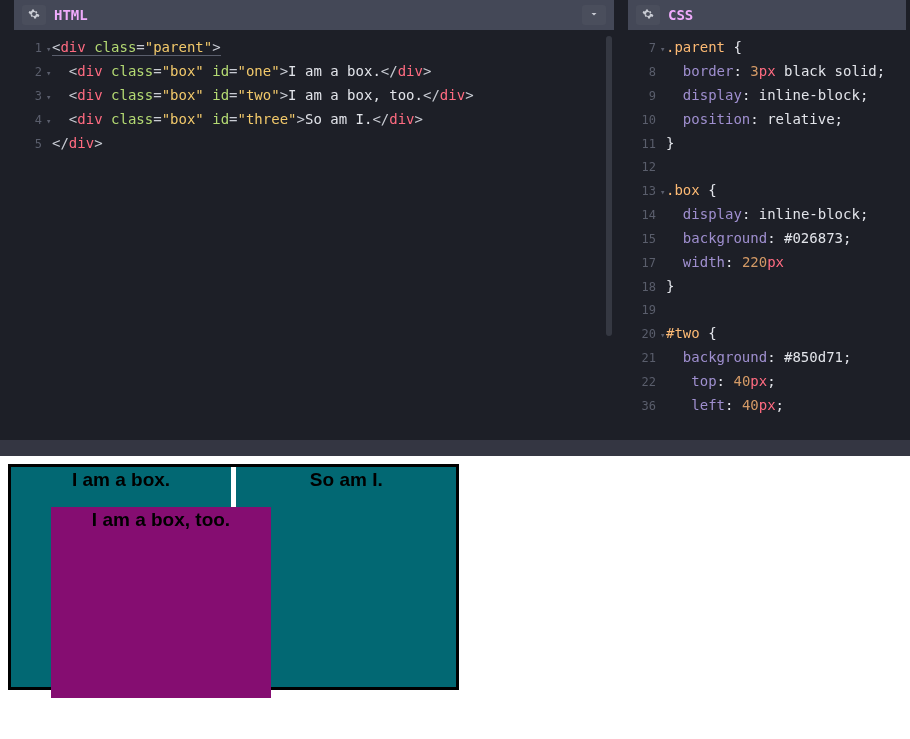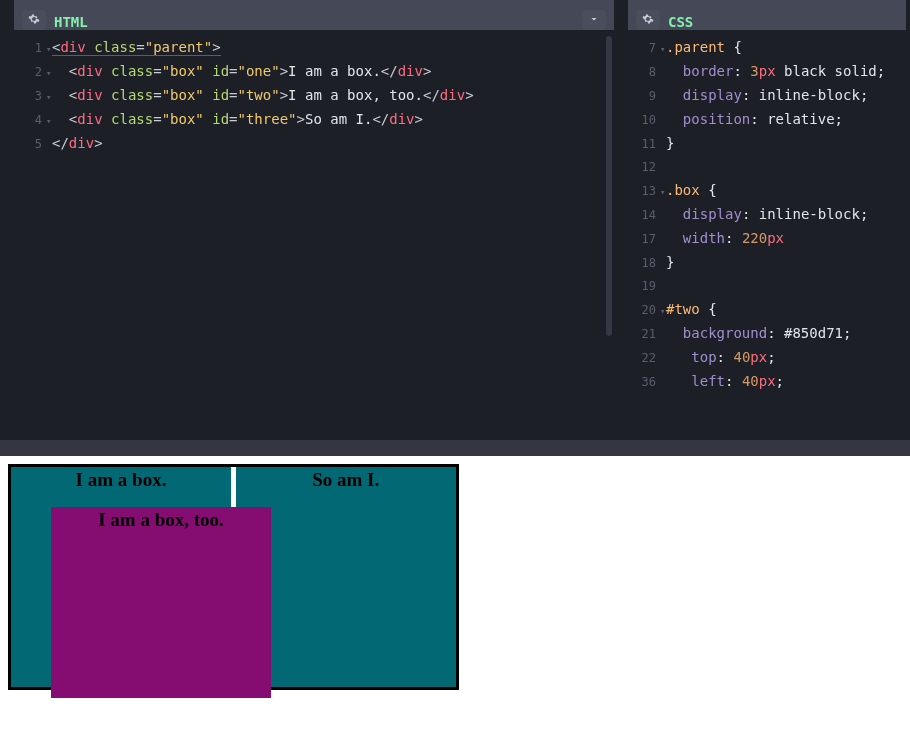--- a/index.html
+++ b/index.html
@@ -19,24 +19,24 @@
 .panel {
   background: #1d1f27;
   display: flex;
   flex-direction: column;
   overflow: hidden;
 }
 .panel-html { flex: 0 0 600px; margin-left: 14px; }
 .panel-css { flex: 1; margin-right: 4px; }
 .panel-header {
   background: #444857;
-  color: #86efac;
+  color: #f0abfc;
   height: 30px;
   display: flex;
-  align-items: flex-end;
+  align-items: center;
   padding: 0 8px;
   font-weight: bold;
   font-size: 14px;
   gap: 8px;
 }
 .panel-header .title { flex: 1; }
 .gear-btn, .chevron-btn {
   background: #4a4e5c;
   color: #c9ccd4;
   border: none;
@@ -116,21 +116,21 @@
 
 
 .output-area {
   background: #ffffff;
   padding: 8px;
 }
 .parent-box {
   border: 3px solid black;
   display: inline-block;
   position: relative;
-  font-family: Liberation Serif, serif;
+  font-family: Liberation Sans, sans-serif;
   font-size: 19px;
   color: #000;
 }
 .child-box {
   display: inline-block;
   height: 220px;
   width: 220px;
   vertical-align: top;
   text-align: center;
   padding-top: 2px;
@@ -191,20 +191,21 @@
     </div>
     <div class="code-body" id="css-code">
         <div class="code-line"><span class="gutter">7</span><span class="fold-caret">▾</span><span class="code"><span><span class="tok-selector">.parent</span><span> </span><span class="tok-brace">{</span></span></span></div>
         <div class="code-line"><span class="gutter">8</span><span class="fold-caret"> </span><span class="code"><span>  </span><span><span class="tok-prop">border</span><span class="tok-value">: </span><span class="tok-num">3</span><span class="tok-unit">px</span><span class="tok-value"> black solid</span><span class="tok-value">;</span></span></span></div>
         <div class="code-line"><span class="gutter">9</span><span class="fold-caret"> </span><span class="code"><span>  </span><span><span class="tok-prop">display</span><span class="tok-value">: </span><span class="tok-value">inline-block</span><span class="tok-value">;</span></span></span></div>
         <div class="code-line"><span class="gutter">10</span><span class="fold-caret"> </span><span class="code"><span>  </span><span><span class="tok-prop">position</span><span class="tok-value">: </span><span class="tok-value">relative</span><span class="tok-value">;</span></span></span></div>
         <div class="code-line"><span class="gutter">11</span><span class="fold-caret"> </span><span class="code"><span><span class="tok-brace">}</span></span></span></div>
         <div class="code-line"><span class="gutter">12</span><span class="fold-caret"> </span><span class="code"><span><span></span></span></span></div>
         <div class="code-line"><span class="gutter">13</span><span class="fold-caret">▾</span><span class="code"><span><span class="tok-selector">.box</span><span> </span><span class="tok-brace">{</span></span></span></div>
         <div class="code-line"><span class="gutter">14</span><span class="fold-caret"> </span><span class="code"><span>  </span><span><span class="tok-prop">display</span><span class="tok-value">: </span><span class="tok-value">inline-block</span><span class="tok-value">;</span></span></span></div>
+        <div class="code-line"><span class="gutter">15</span><span class="fold-caret"> </span><span class="code"><span>  </span><span><span class="tok-prop">background</span><span class="tok-value">: </span><span class="tok-value">#026873</span><span class="tok-value">;</span></span></span></div>
         <div class="code-line"><span class="gutter">17</span><span class="fold-caret"> </span><span class="code"><span>  </span><span><span class="tok-prop">width</span><span class="tok-value">: </span><span class="tok-num">220</span><span class="tok-unit">px</span></span></span></div>
         <div class="code-line"><span class="gutter">18</span><span class="fold-caret"> </span><span class="code"><span><span class="tok-brace">}</span></span></span></div>
         <div class="code-line"><span class="gutter">19</span><span class="fold-caret"> </span><span class="code"><span><span></span></span></span></div>
         <div class="code-line"><span class="gutter">20</span><span class="fold-caret">▾</span><span class="code"><span><span class="tok-selector">#two</span><span> </span><span class="tok-brace">{</span></span></span></div>
         <div class="code-line"><span class="gutter">21</span><span class="fold-caret"> </span><span class="code"><span>  </span><span><span class="tok-prop">background</span><span class="tok-value">: </span><span class="tok-value">#850d71</span><span class="tok-value">;</span></span></span></div>
         <div class="code-line"><span class="gutter">22</span><span class="fold-caret"> </span><span class="code"><span>   </span><span><span class="tok-prop">top</span><span class="tok-value">: </span><span class="tok-num">40</span><span class="tok-unit">px</span><span class="tok-value">;</span></span></span></div>
         <div class="code-line"><span class="gutter">36</span><span class="fold-caret"> </span><span class="code"><span>   </span><span><span class="tok-prop">left</span><span class="tok-value">: </span><span class="tok-num">40</span><span class="tok-unit">px</span><span class="tok-value">;</span></span></span></div>
       </div>
   </div>
 

